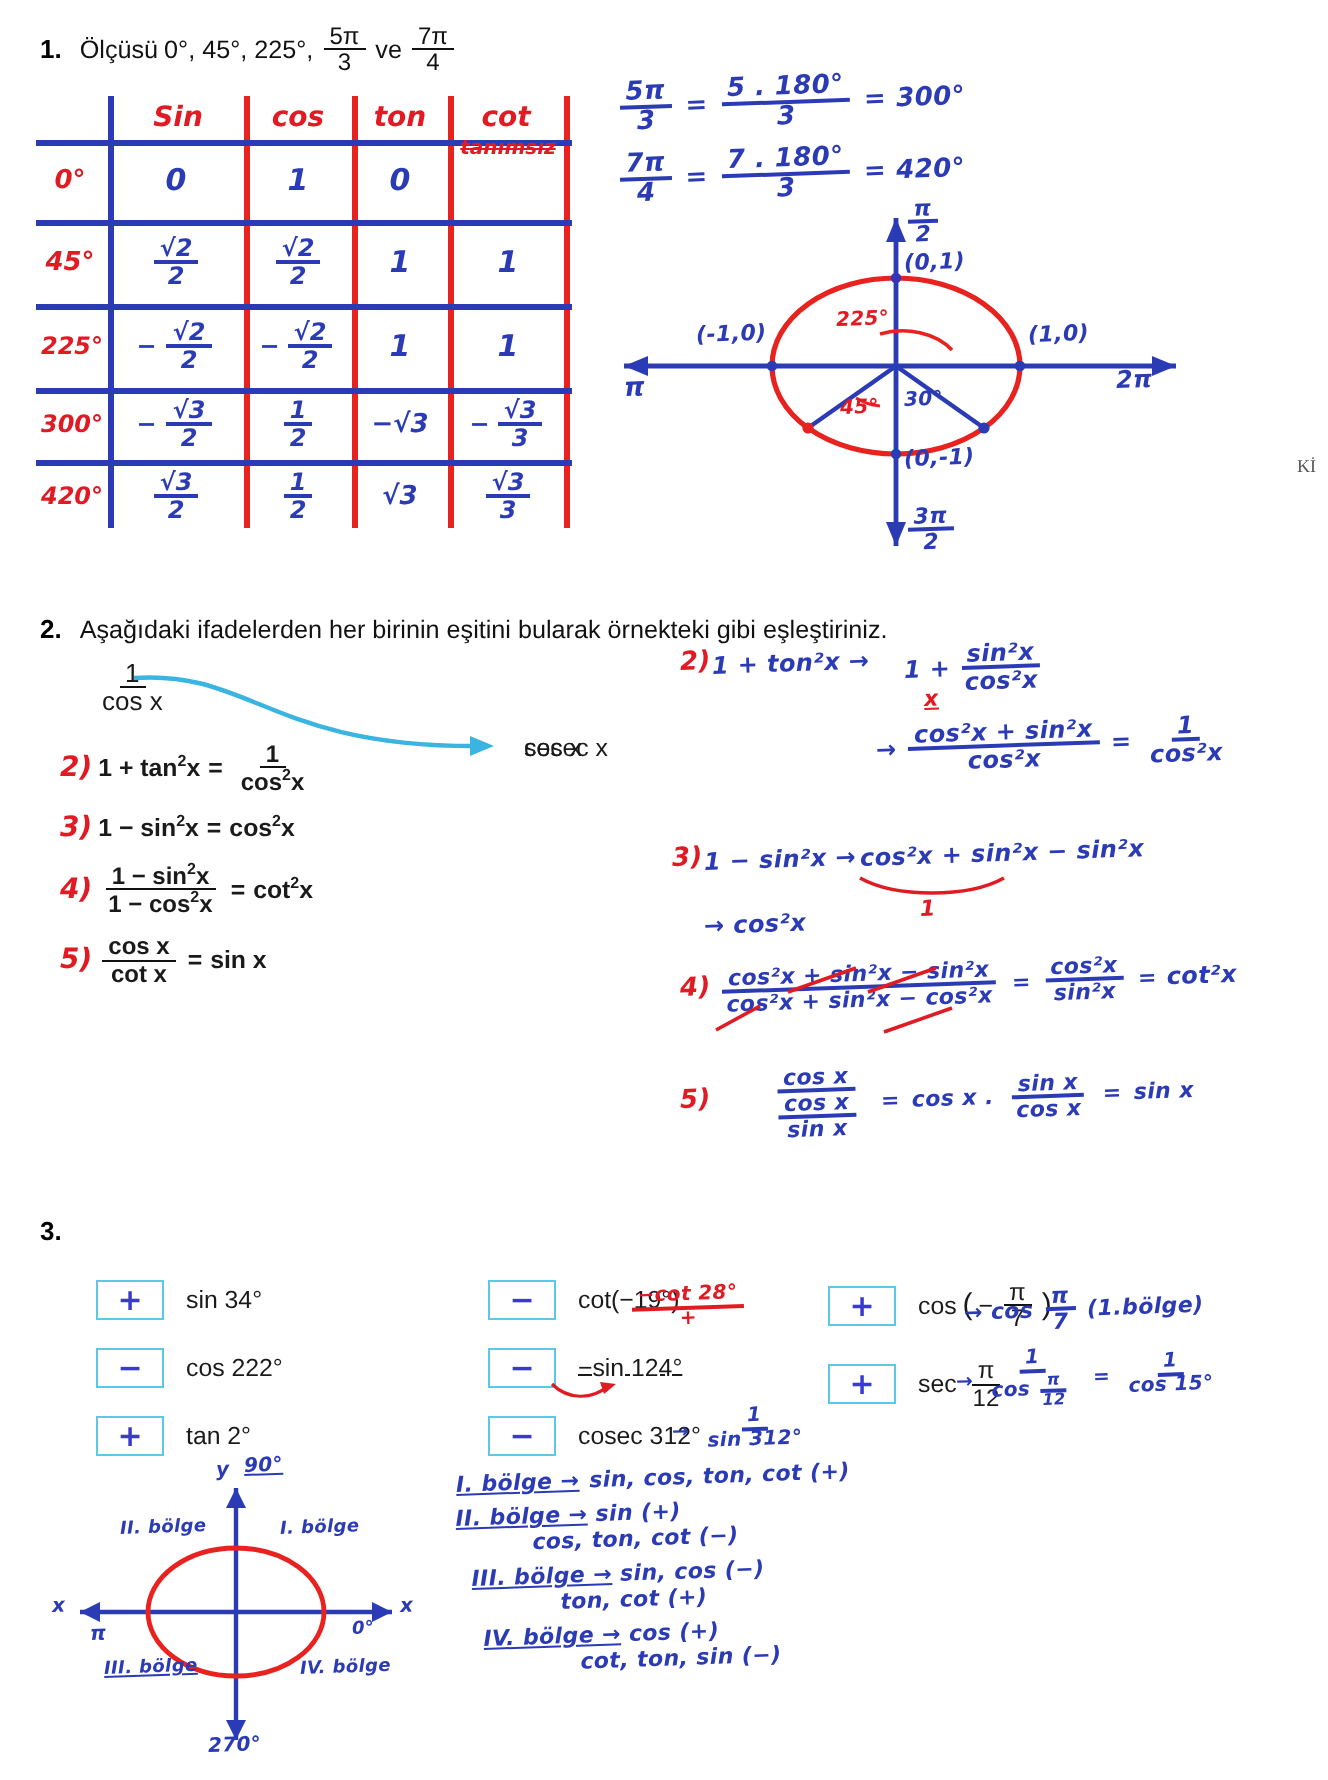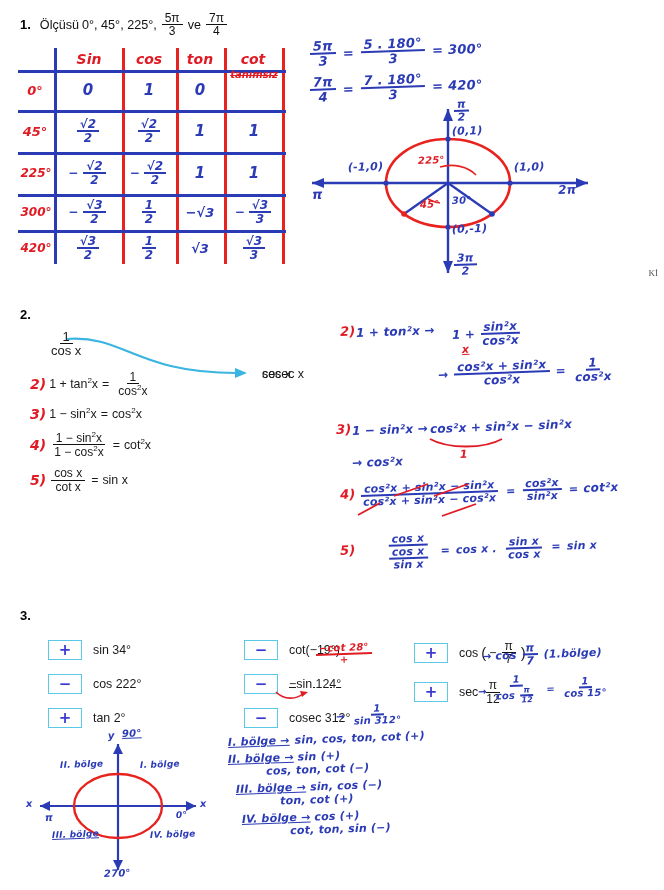--- a/index.html
+++ b/index.html
@@ -46,36 +46,36 @@
                    font-weight:bold; font-style:italic; }
 
   
   #circle1 { position:absolute; left:300px; top:95px; width:300px; height:190px; }
 
   
   #q2list { position:absolute; left:30px; top:330px; width:215px; }
   .q2item { display:flex; align-items:center; margin-bottom:9px; font-size:12.4px; }
   .q2mark { font-family:"DejaVu Sans", sans-serif; font-weight:bold; font-style:italic;
             color:#e01b24; font-size:14px; margin-right:3px; }
-  .q2body { display:flex; align-items:center; gap:4px; }
+  .q2body { display:flex; align-items:center; gap:4px;font-weight:bold; }
   sup.sm { font-size:8px; vertical-align:super; }
 
   
   .chk { width:34px; height:20px; border:1.6px solid #5bc8e8; background:#fff;
          display:inline-flex; align-items:center; justify-content:center;
          font-family:"DejaVu Sans", sans-serif; font-weight:bold; color:#3a3ad0;
          font-size:15px; margin-right:11px; flex:0 0 auto; }
   .q3row { display:flex; align-items:center; margin-bottom:14px; font-size:12.4px;
            white-space:nowrap; }
 
   
   #circle2 { position:absolute; left:18px; top:722px; width:200px; height:165px; }
 
   .margin-mark { position:absolute; right:6px; top:228px; font-size:9px; color:#555;
-                 font-family:"Liberation Serif", serif;margin-top:40px; }
+                 font-family:"Liberation Serif", serif; }
 </style>
 </head>
 <body>
 
 <div class="page">
 
   <div class="q-head" style="left:20px; top:12px;">
     <span class="q-num">1.</span>
     <span class="q-text">
       <span class="mathrow">
@@ -275,20 +275,21 @@
     <span class="hw blue hw-i" style="left:152px; top:128px; font-size:11px;">(0,-1)</span>
     <span class="hw red hw-i" style="left:118px; top:60px; font-size:10px;">225°</span>
     <span class="hw red hw-i" style="left:120px; top:104px; font-size:10px;">45°</span>
     <span class="hw blue hw-i" style="left:152px; top:100px; font-size:10px;">30°</span>
   </div>
 
   <div class="margin-mark">Kİ</div>
 
   <div class="q-head" style="left:20px; top:307px;">
     <span class="q-num">2.</span>
+    <span class="q-text">Aşağıdaki ifadelerden her birinin eşitini bularak örnekteki gibi eşleştiriniz.</span>
   </div>
 
   <div id="q2list">
     <div class="q2item" style="margin-left:16px; margin-bottom:13px;">
       <span class="frac" style="font-size:13px;">
         <span class="num" style="font-size:13px;">1</span>
         <span class="den" style="font-size:13px;">cos x</span>
       </span>
     </div>
 

